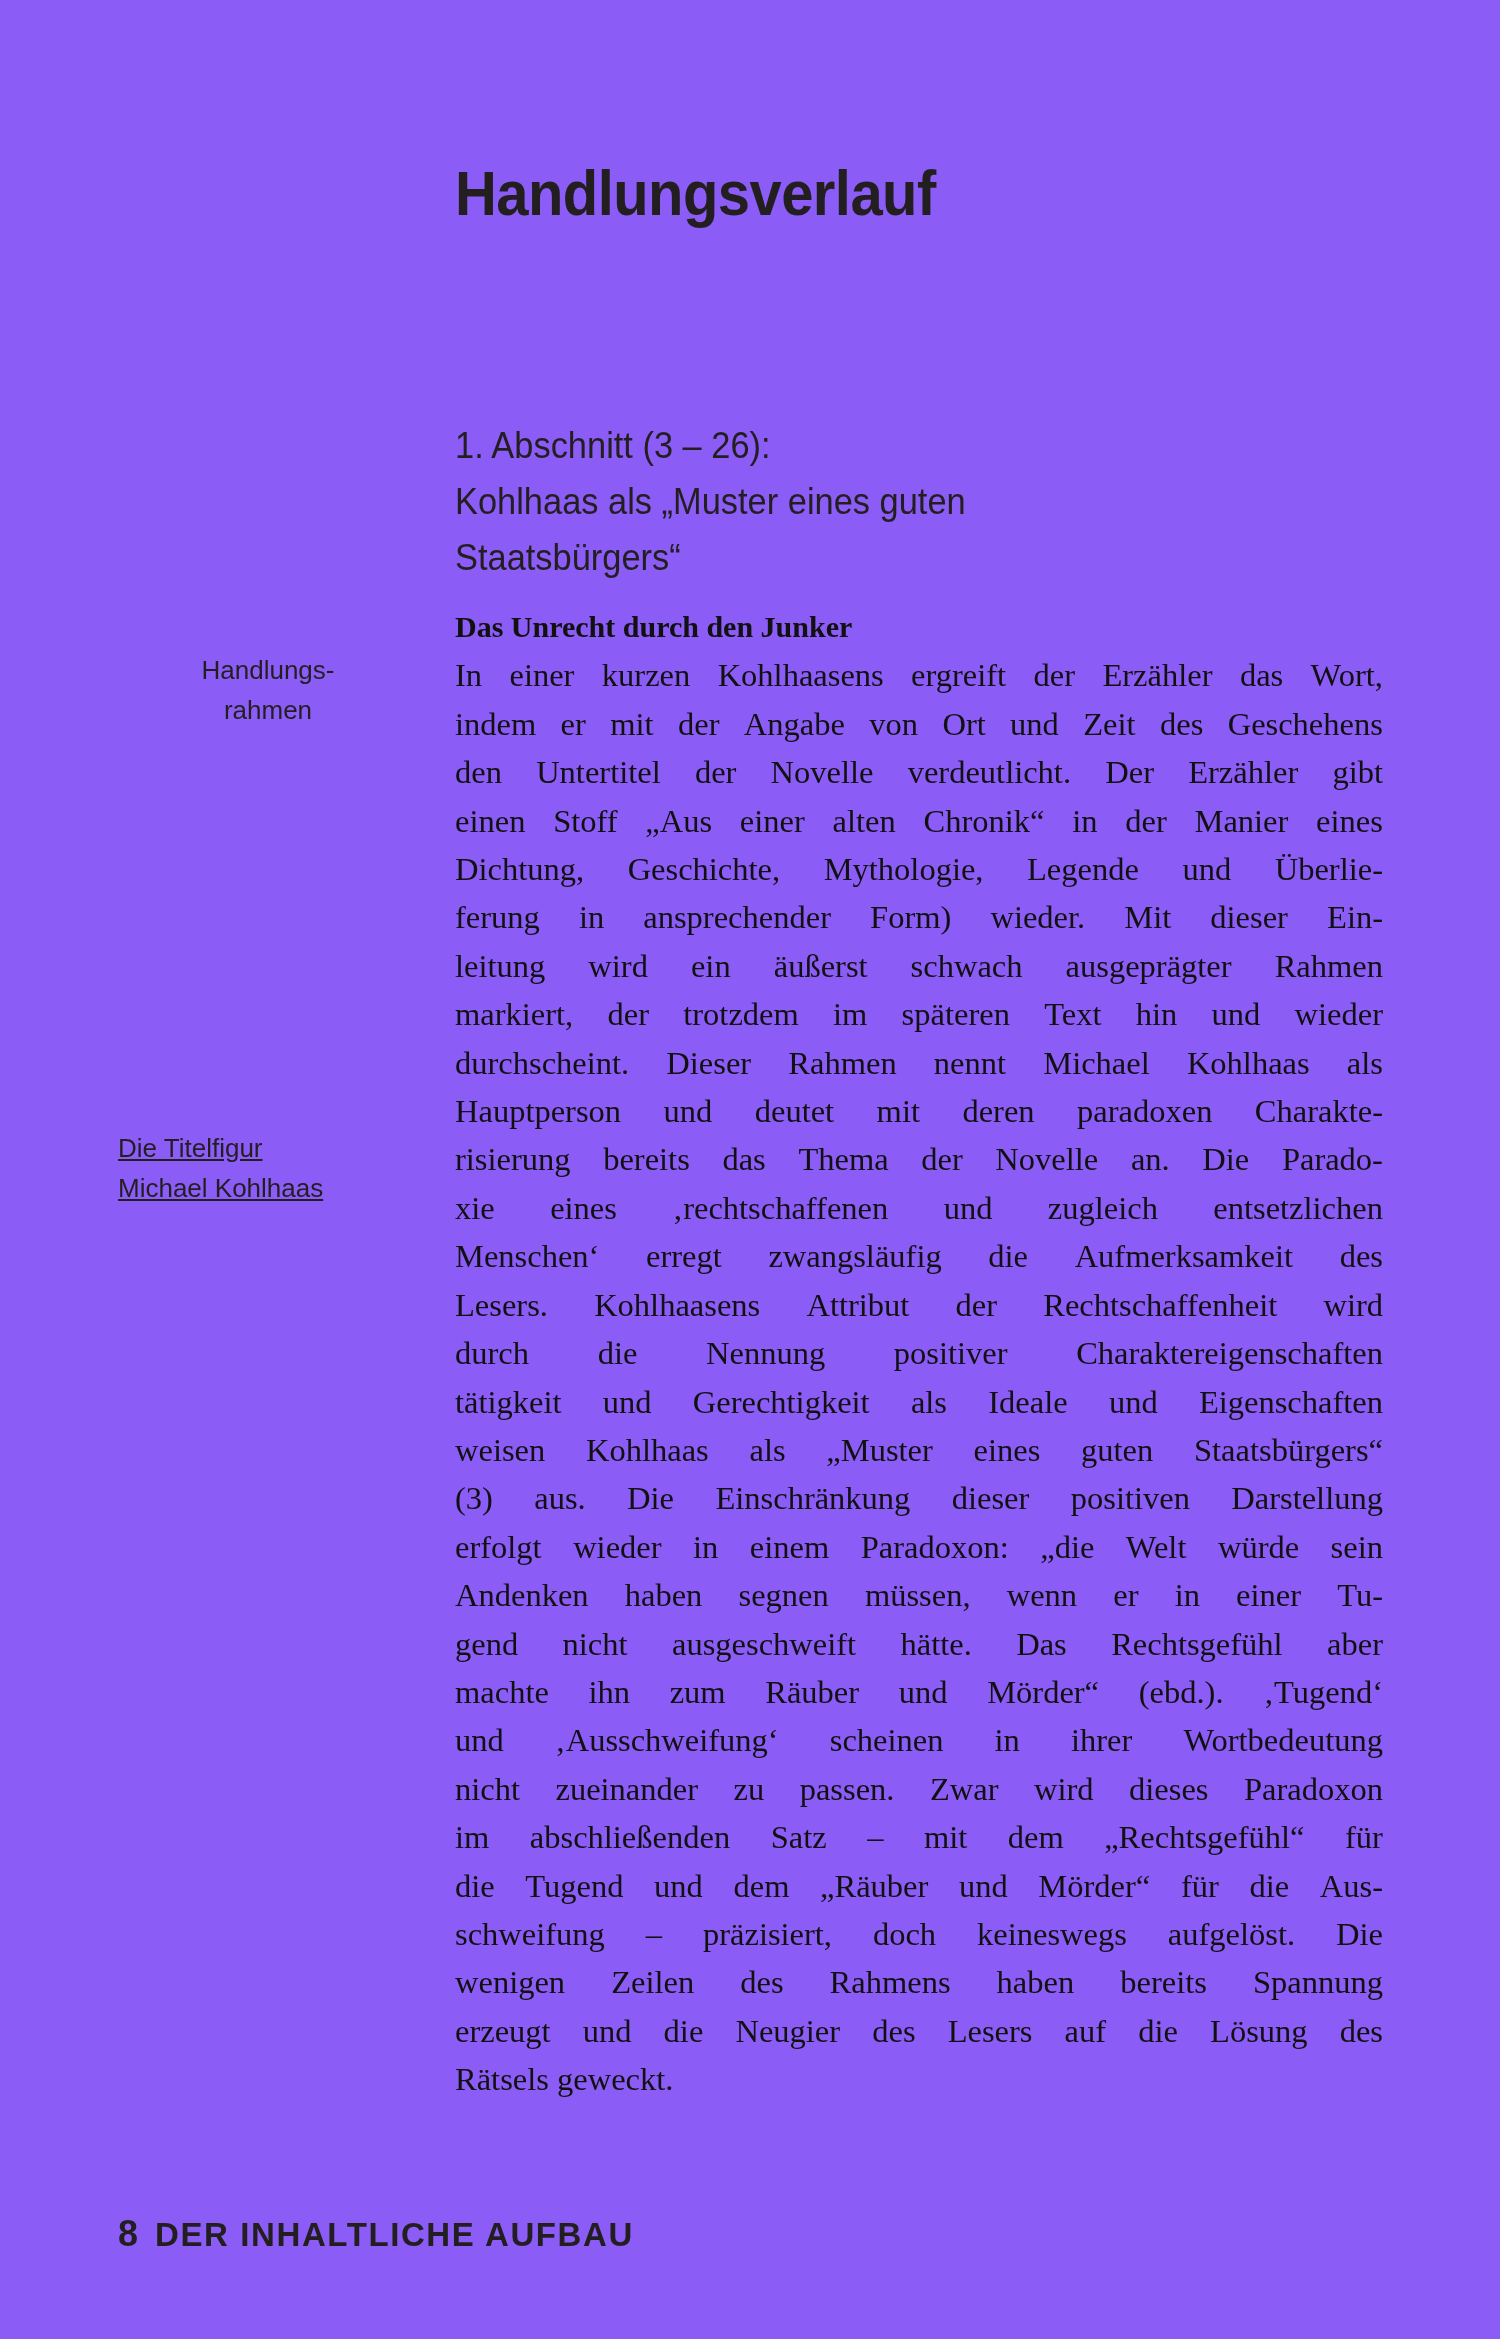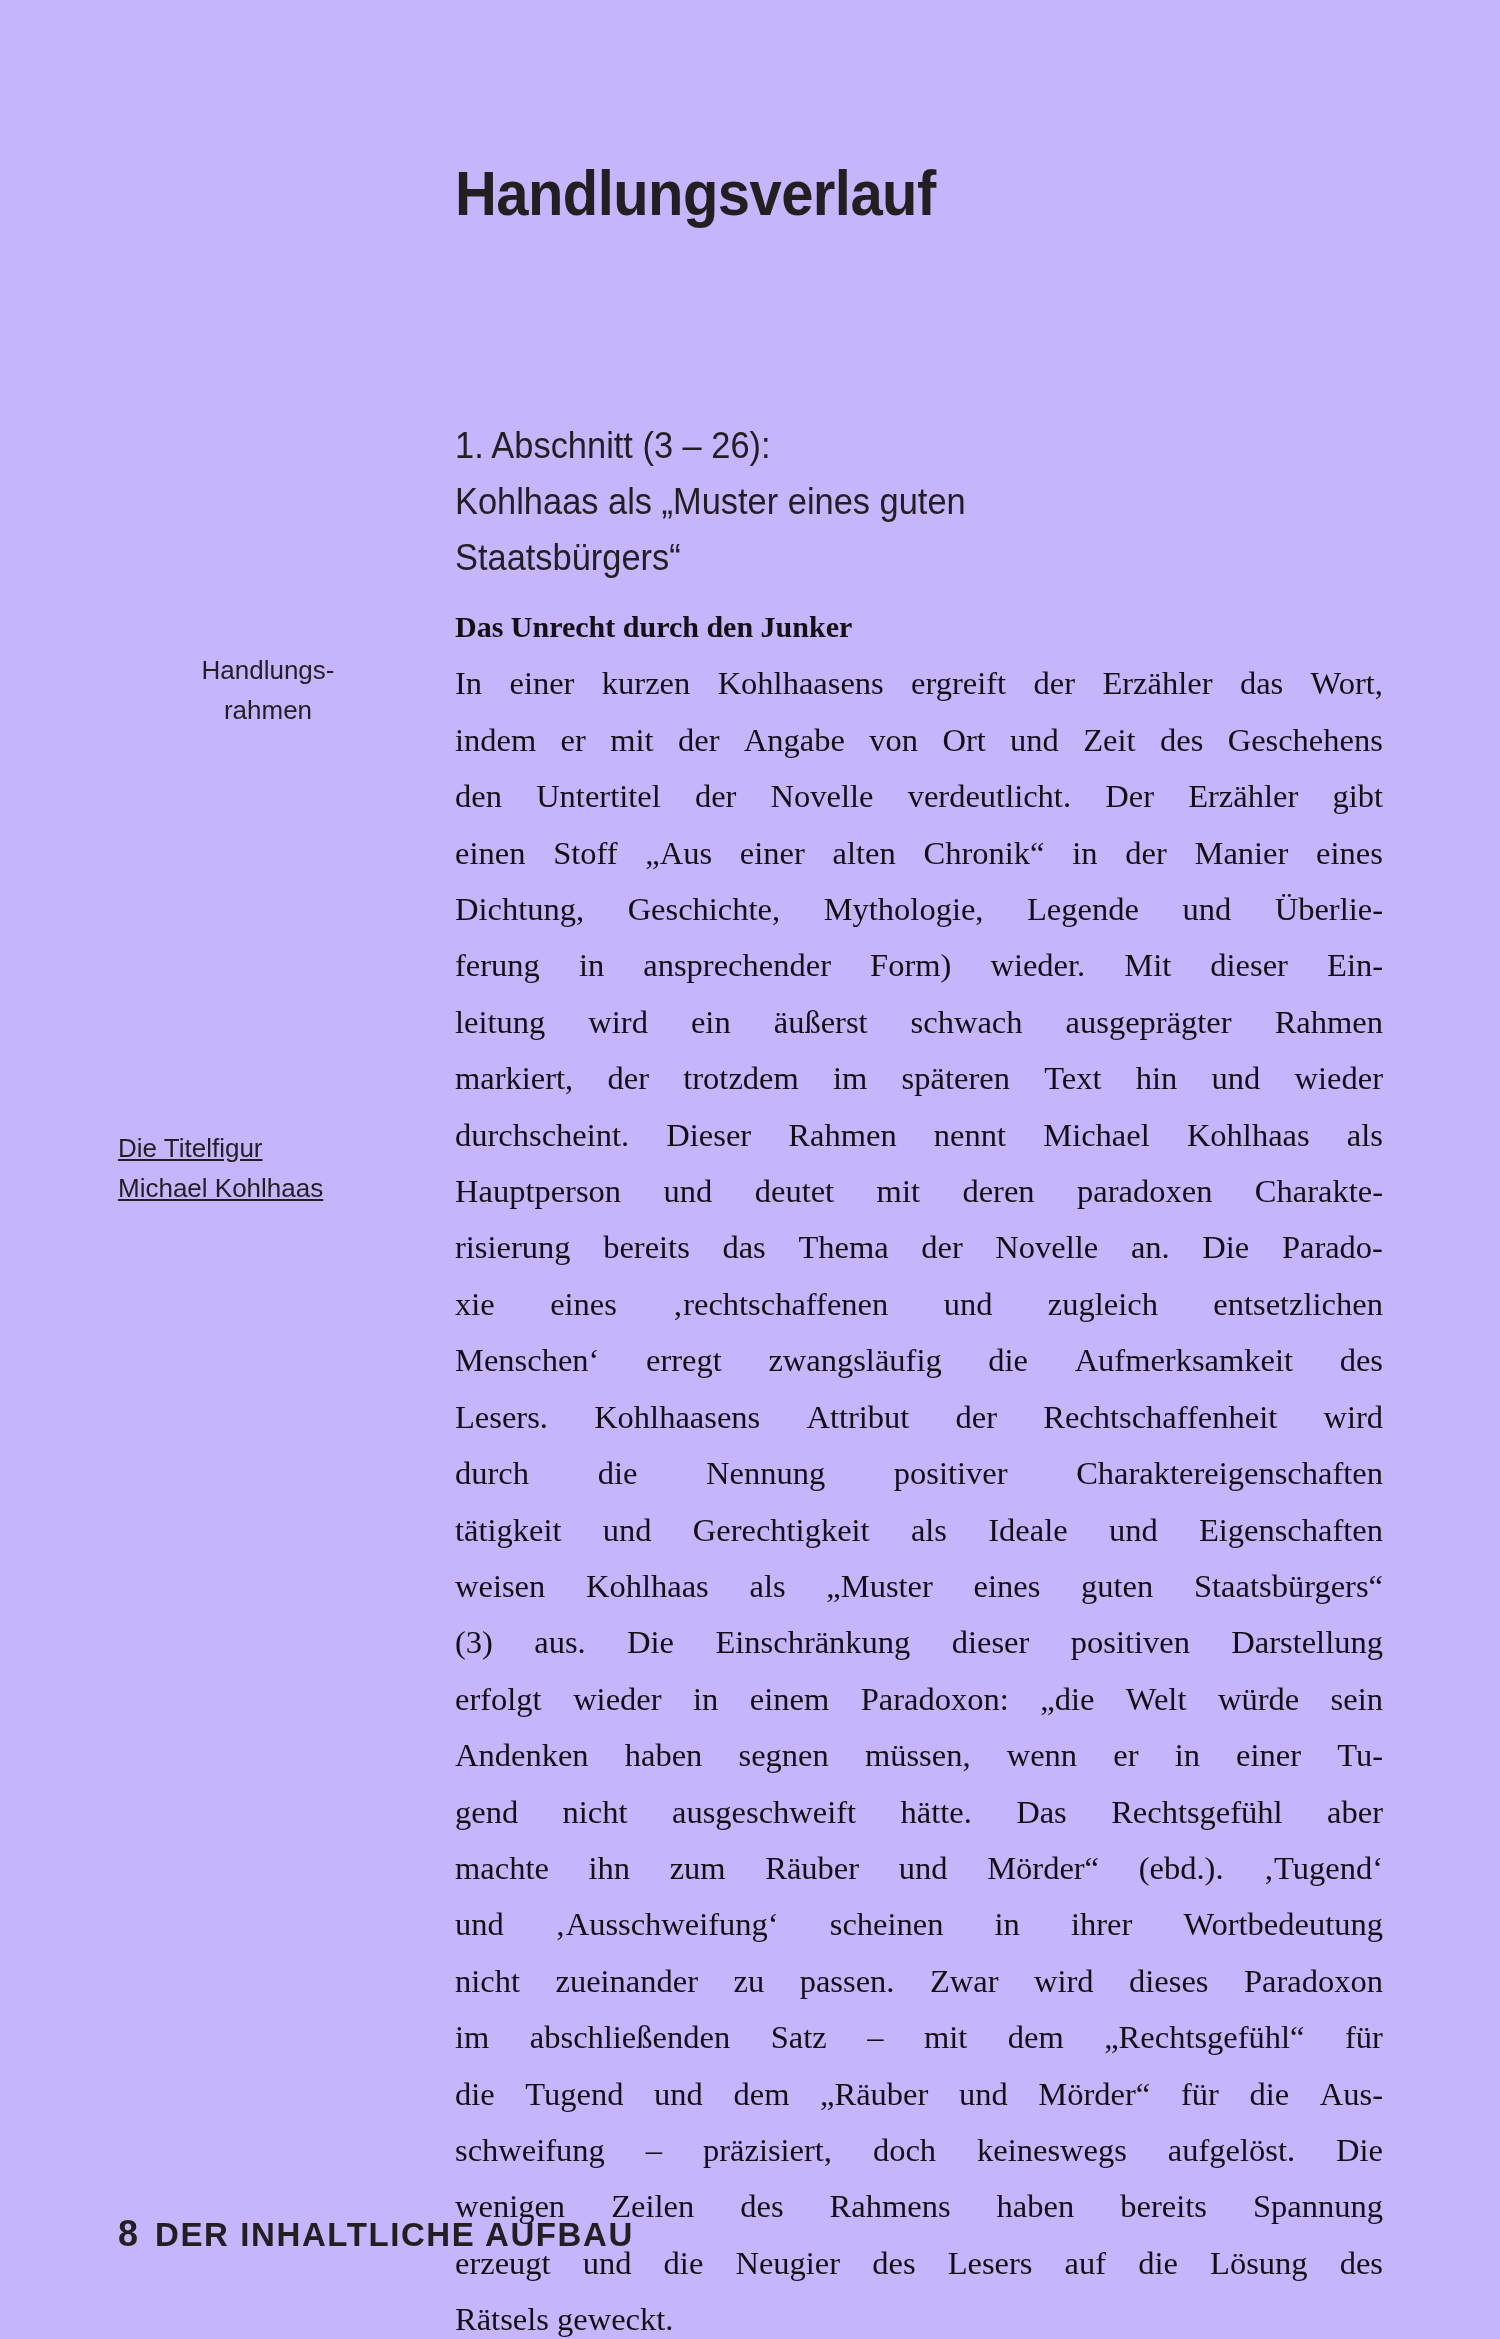--- a/index.html
+++ b/index.html
@@ -6,21 +6,21 @@
   html, body {
     margin: 0;
     padding: 0;
     background: #ffffff;
   }
 
   .page {
     position: relative;
     width: 1500px;
     height: 2339px;
-    background: #c4b5fd;
+    background: #8b5cf6;
     overflow: hidden;
     box-sizing: border-box;
   }
 
   
   .chapter-title {
     position: absolute;
     left: 455px;
     top: 118px;
     font-family: "Liberation Sans", "DejaVu Sans", sans-serif;
@@ -77,21 +77,20 @@
   .body-paragraph {
     margin: 0;
     text-align: justify;
     text-align-last: left;
     hyphens: manual;
   }
 
   .body-paragraph .ln {
     display: block;
     white-space: nowrap;
-    margin-top: 8px;
   }
   
   .body-paragraph .ln.j {
     display: flex;
     justify-content: space-between;
     white-space: nowrap;
   }
   .body-paragraph .ln.j > span.w {
     white-space: pre;
   }

